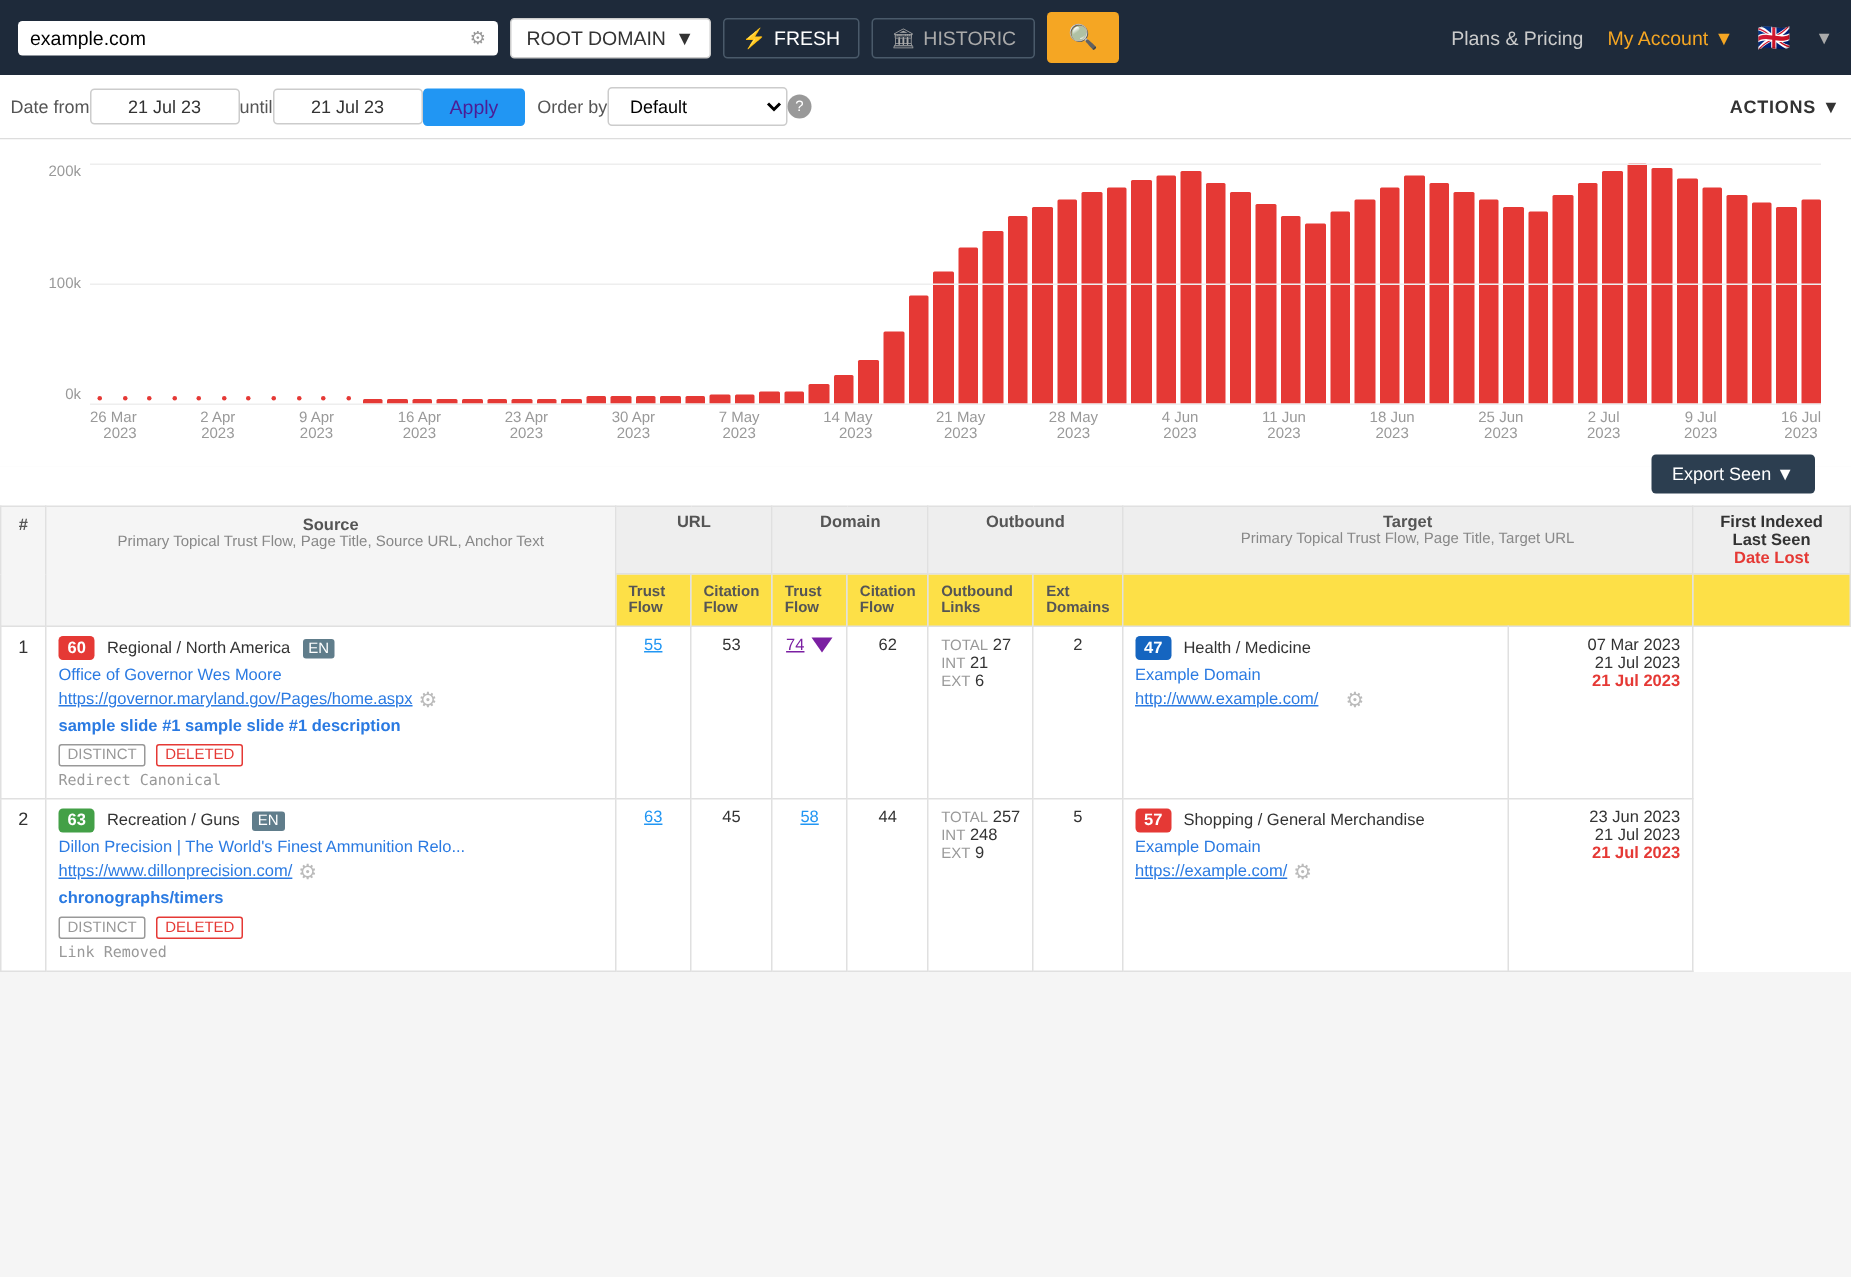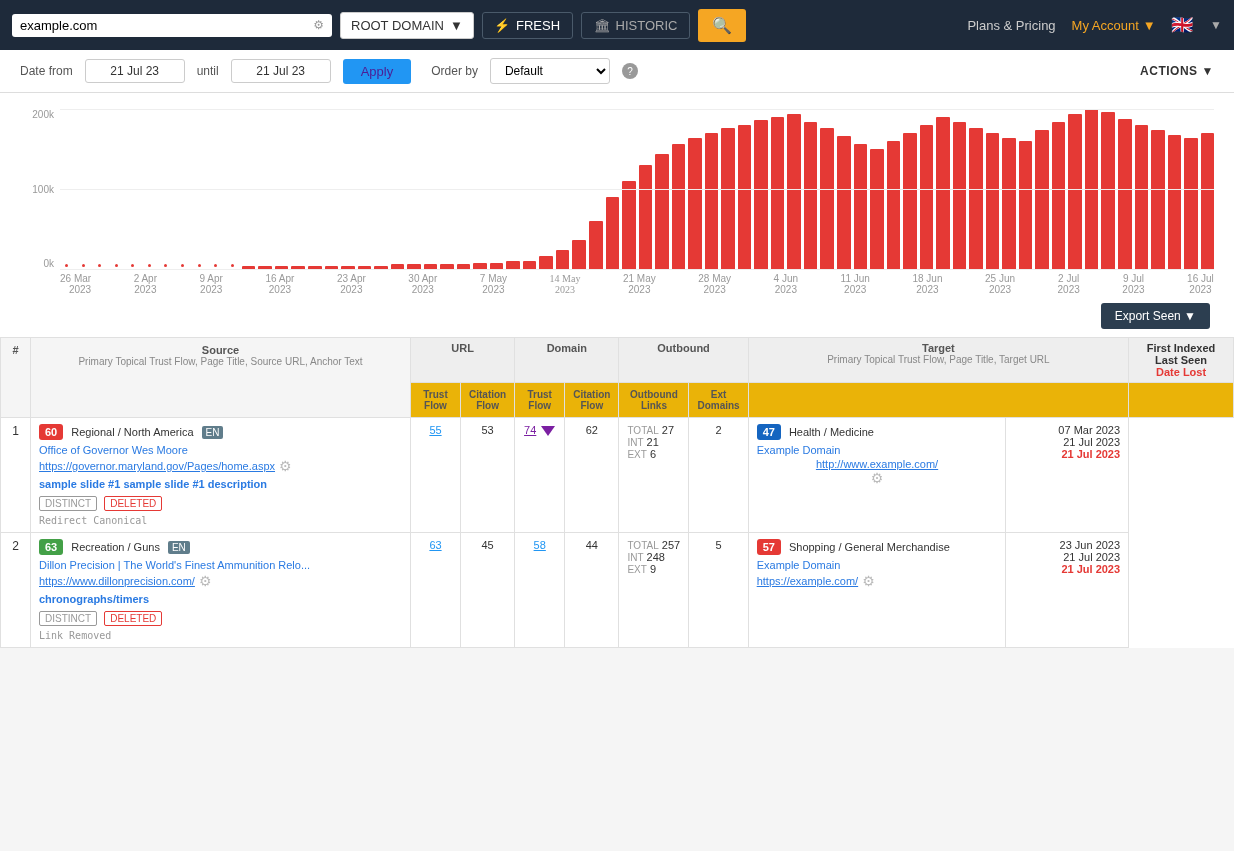--- a/index.html
+++ b/index.html
@@ -84,24 +84,24 @@
       gap: 16px;
     }
     .plans-link { color: #ccc; font-size: 13px; cursor: pointer; }
     .account-link { color: #f5a623; font-size: 13px; cursor: pointer; display: flex; align-items: center; gap: 4px; }
     .flag { font-size: 18px; cursor: pointer; }
 
     
     .filter-bar {
       background: #fff;
       border-bottom: 1px solid #ddd;
-      padding: 8px 20px;
-      display: flex;
-      align-items: center;
-      gap: 12px;
+      padding: 8px 7px;
+      display: flex;
+      align-items: center;
+      gap: 0;
     }
     .filter-bar label { font-size: 12px; color: #555; }
     .date-input {
       border: 1px solid #ccc;
       border-radius: 3px;
       padding: 4px 10px;
       font-size: 12px;
       background: #fff;
       color: #333;
       width: 100px;
@@ -182,21 +182,21 @@
       float: right;
       margin-bottom: 8px;
     }
 
     
     .table-wrap { background: #fff; margin-top: 0; }
     table { width: 100%; border-collapse: collapse; }
     th, td { border: 1px solid #e0e0e0; padding: 6px 8px; font-size: 11px; vertical-align: top; }
     thead th { background: #f5f5f5; color: #555; font-weight: bold; text-align: center; }
     .th-group { background: #eee; text-align: center; font-weight: bold; padding: 4px 8px; font-size: 11px; }
-    .th-sub { background: #eab308; text-align: center; font-size: 10px; color: #555; }
+    .th-sub { background: #fde047; text-align: left; font-size: 10px; color: #555; }
     .col-hash { width: 30px; text-align: center; }
     .col-source { width: 380px; }
     .col-num { width: 50px; text-align: center; }
 
     .trust-flow-link { color: #2196F3; text-decoration: underline; cursor: pointer; }
     .row-num { text-align: center; font-size: 12px; }
     .badge-number {
       display: inline-block;
       border-radius: 3px;
       padding: 2px 6px;
@@ -416,21 +416,21 @@
   </div>
 
   <div class="chart-xaxis">
     <span style="font-size:10px;color:#999;text-align:right;">26 Mar<br>2023</span>
     <span style="font-size:10px;color:#999;text-align:center;">2 Apr<br>2023</span>
     <span style="font-size:10px;color:#999;text-align:center;">9 Apr<br>2023</span>
     <span style="font-size:10px;color:#999;text-align:center;">16 Apr<br>2023</span>
     <span style="font-size:10px;color:#999;text-align:center;">23 Apr<br>2023</span>
     <span style="font-size:10px;color:#999;text-align:center;">30 Apr<br>2023</span>
     <span style="font-size:10px;color:#999;text-align:center;">7 May<br>2023</span>
-    <span style="font-size:10px;color:#999;text-align:center;font-family:Liberation Serif, serif;">14 May<br>2023</span>
+    <span style="font-size:10px;color:#999;text-align:right;">14 May<br>2023</span>
     <span style="font-size:10px;color:#999;text-align:center;">21 May<br>2023</span>
     <span style="font-size:10px;color:#999;text-align:center;">28 May<br>2023</span>
     <span style="font-size:10px;color:#999;text-align:center;">4 Jun<br>2023</span>
     <span style="font-size:10px;color:#999;text-align:center;">11 Jun<br>2023</span>
     <span style="font-size:10px;color:#999;text-align:center;">18 Jun<br>2023</span>
     <span style="font-size:10px;color:#999;text-align:center;">25 Jun<br>2023</span>
     <span style="font-size:10px;color:#999;text-align:center;">2 Jul<br>2023</span>
     <span style="font-size:10px;color:#999;text-align:center;">9 Jul<br>2023</span>
     <span style="font-size:10px;color:#999;text-align:center;">16 Jul<br>2023</span>
   </div>
@@ -516,21 +516,21 @@
       <div><span class="outbound-label">INT</span> <span class="outbound-val">21</span></div>
       <div><span class="outbound-label">EXT</span> <span class="outbound-val">6</span></div>
     </td>
     <td class="col-num">2</td>
     <td>
       <div style="display:flex;align-items:center;gap:4px;margin-bottom:4px;">
         <span class="badge-number" style="background:#1565C0">47</span>
         <span class="category-text">Health / Medicine</span>
       </div>
       <div class="example-domain">Example Domain</div>
-      <div style="display:flex;align-items:center;gap:0;margin-top:2px;flex-direction:column;">
+      <div style="display:flex;align-items:center;gap:18px;margin-top:2px;">
         <a class="target-url" href="#">http://www.example.com/</a>
         <span class="gear-cell">⚙</span>
       </div>
     </td>
     <td style="min-width:100px;text-align:right;">
       <div class="date-first">07 Mar 2023</div>
       <div class="date-last">21 Jul 2023</div>
       <div class="date-lost">21 Jul 2023</div>
     </td>
   </tr>

